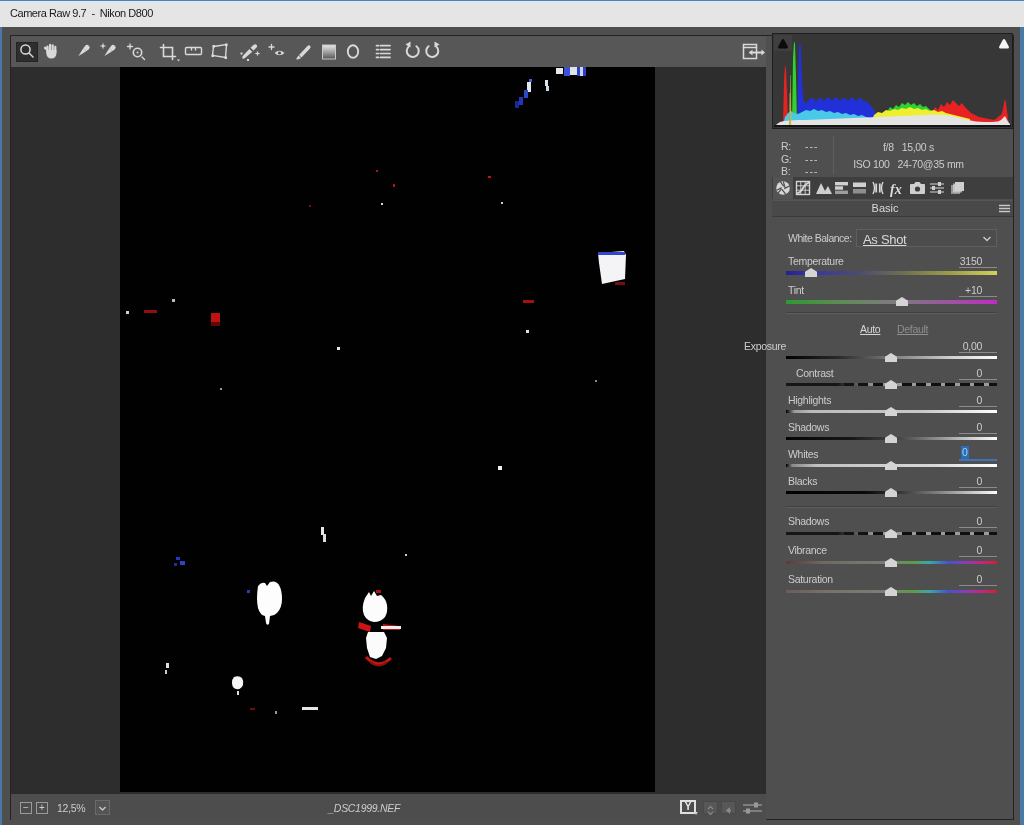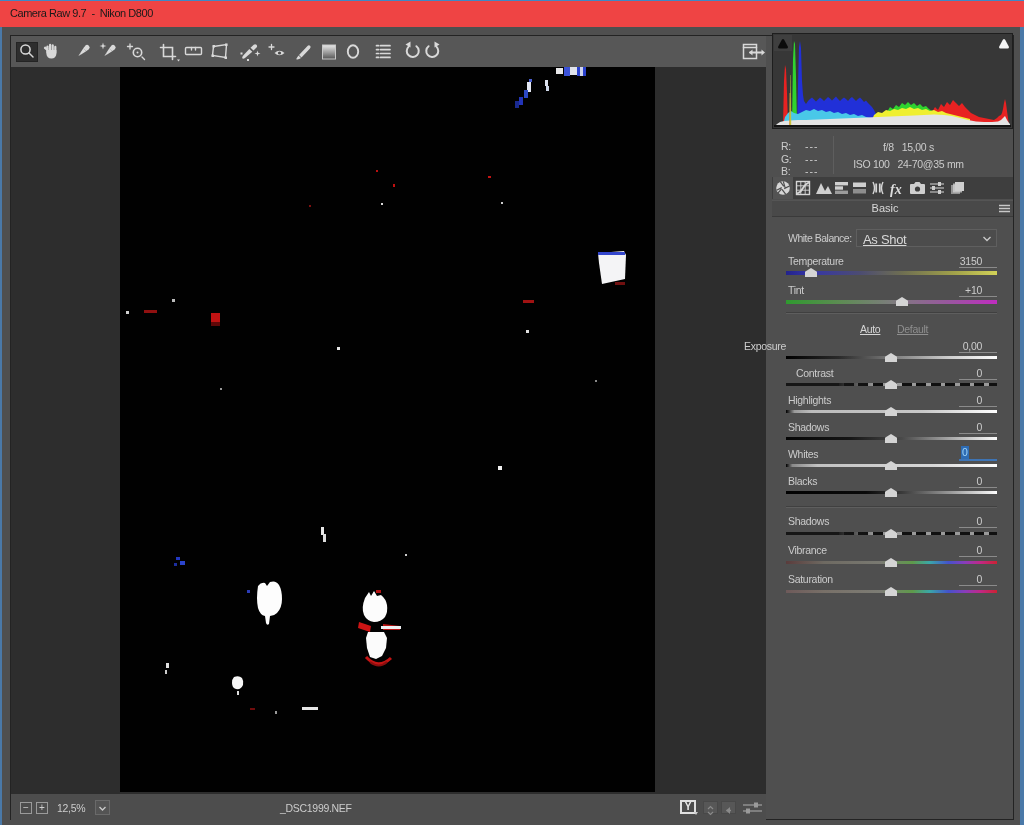--- a/index.html
+++ b/index.html
@@ -1,19 +1,19 @@
 <!DOCTYPE html>
 <html><head>
 <meta charset="utf-8">
 <style>
   html,body{margin:0;padding:0;}
   body{width:1024px;height:825px;position:relative;overflow:hidden;
        background:#4f4f4f;font-family:"Liberation Sans",sans-serif;}
   .abs{position:absolute;}
-  #titlebar{left:0;top:0;width:1024px;height:27px;background:#ef4444;
+  #titlebar{left:0;top:0;width:1024px;height:27px;background:#e5e5e5;
     border-top:1px solid #3f88c5;box-sizing:border-box;
     font-size:11px;letter-spacing:-0.45px;color:#1a1a1a;line-height:25px;padding-left:10px;}
   #edgeL{left:0;top:27px;width:2px;height:798px;background:#4a79a8;}
   #edgeR{left:1020px;top:27px;width:4px;height:798px;background:#4a79a8;}
   #contentborder{left:10px;top:35px;width:1004px;height:785px;
     border:1px solid #232323;box-sizing:border-box;}
   #toolbar{left:11px;top:36px;width:755px;height:31px;background:#575757;}
   #zoomsel{left:16px;top:42px;width:22px;height:20px;background:#2e2e2e;
     border:1px solid #242424;box-sizing:border-box;}
   #canvas{left:11px;top:67px;width:755px;height:727px;background:#2d2d2d;}
@@ -223,21 +223,21 @@
 </svg>
 <div class="abs" id="bottombar"></div>
 <div class="abs bbtn" style="left:20px;top:802px;">−</div>
 <div class="abs bbtn" style="left:36px;top:802px;">+</div>
 <div class="abs ptext" style="left:57px;top:802px;">12,5%</div>
 <div class="abs" style="left:95px;top:800px;width:15px;height:15px;background:#545454;border:1px solid #6a6a6a;box-sizing:border-box;">
   <svg width="13" height="13" viewBox="0 0 13 13">
       <path d="M3.5 5 l3 3 3 -3" stroke="#c8c8c8" stroke-width="1.4" fill="none"></path>
     </svg>
 </div>
-<div class="abs ptext" style="left:280px;top:802px;width:120px;text-align:left;">_DSC1999.NEF</div>
+<div class="abs ptext" style="left:280px;top:802px;width:120px;text-align:right;font-style:italic;">_DSC1999.NEF</div>
 <div class="abs" style="left:680px;top:800px;width:16px;height:14px;border:2px solid #e0e0e0;box-sizing:border-box;color:#ececec;font-size:10px;font-weight:bold;text-align:center;line-height:10px;">Y</div>
 <div class="abs" style="left:694px;top:812px;width:0;height:0;border-left:2.5px solid transparent;border-right:2.5px solid transparent;border-top:3px solid #cccccc;"></div>
 <div class="abs" style="left:703px;top:801px;width:15px;height:13px;background:#575757;border:1px solid #484848;box-sizing:border-box;">
   <svg width="13" height="11" viewBox="0 0 13 11">
       <path d="M4 4 l2.5 -2.5 2.5 2.5 M4 7 l2.5 2.5 2.5 -2.5" stroke="#8a8a8a" stroke-width="1.2" fill="none"></path>
     </svg>
 </div>
 <div class="abs" style="left:721px;top:801px;width:15px;height:13px;background:#575757;border:1px solid #484848;box-sizing:border-box;">
   <svg width="13" height="11" viewBox="0 0 13 11">
       <path d="M8 2 L4 5.5 L8 9 z" fill="#8a8a8a"></path>

